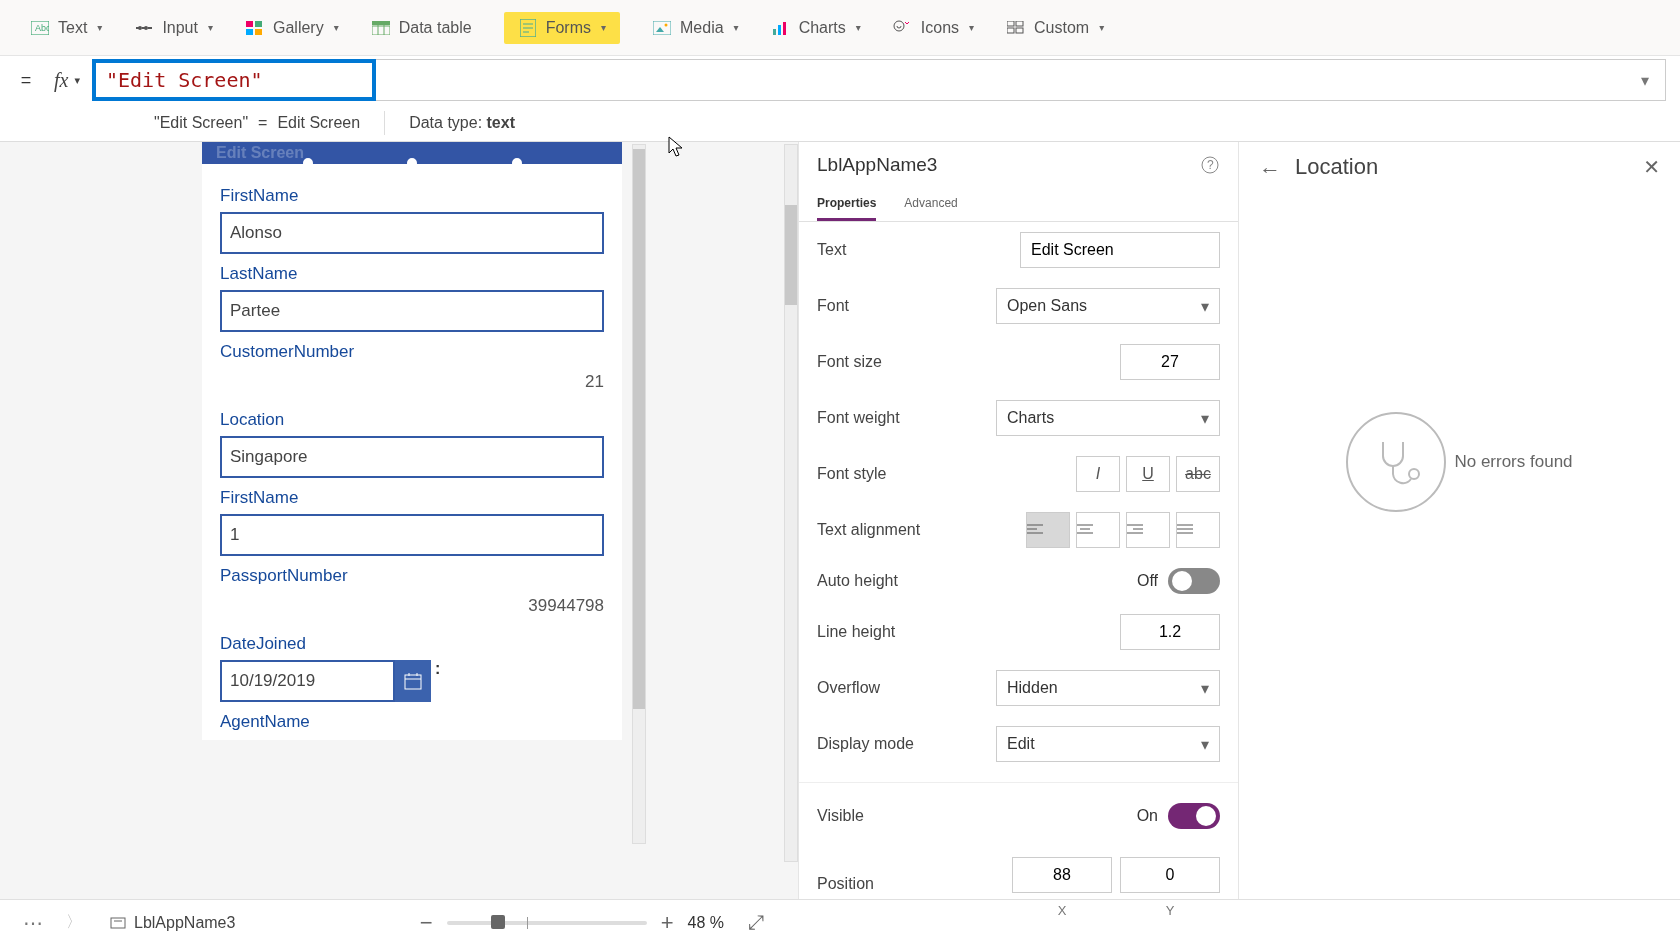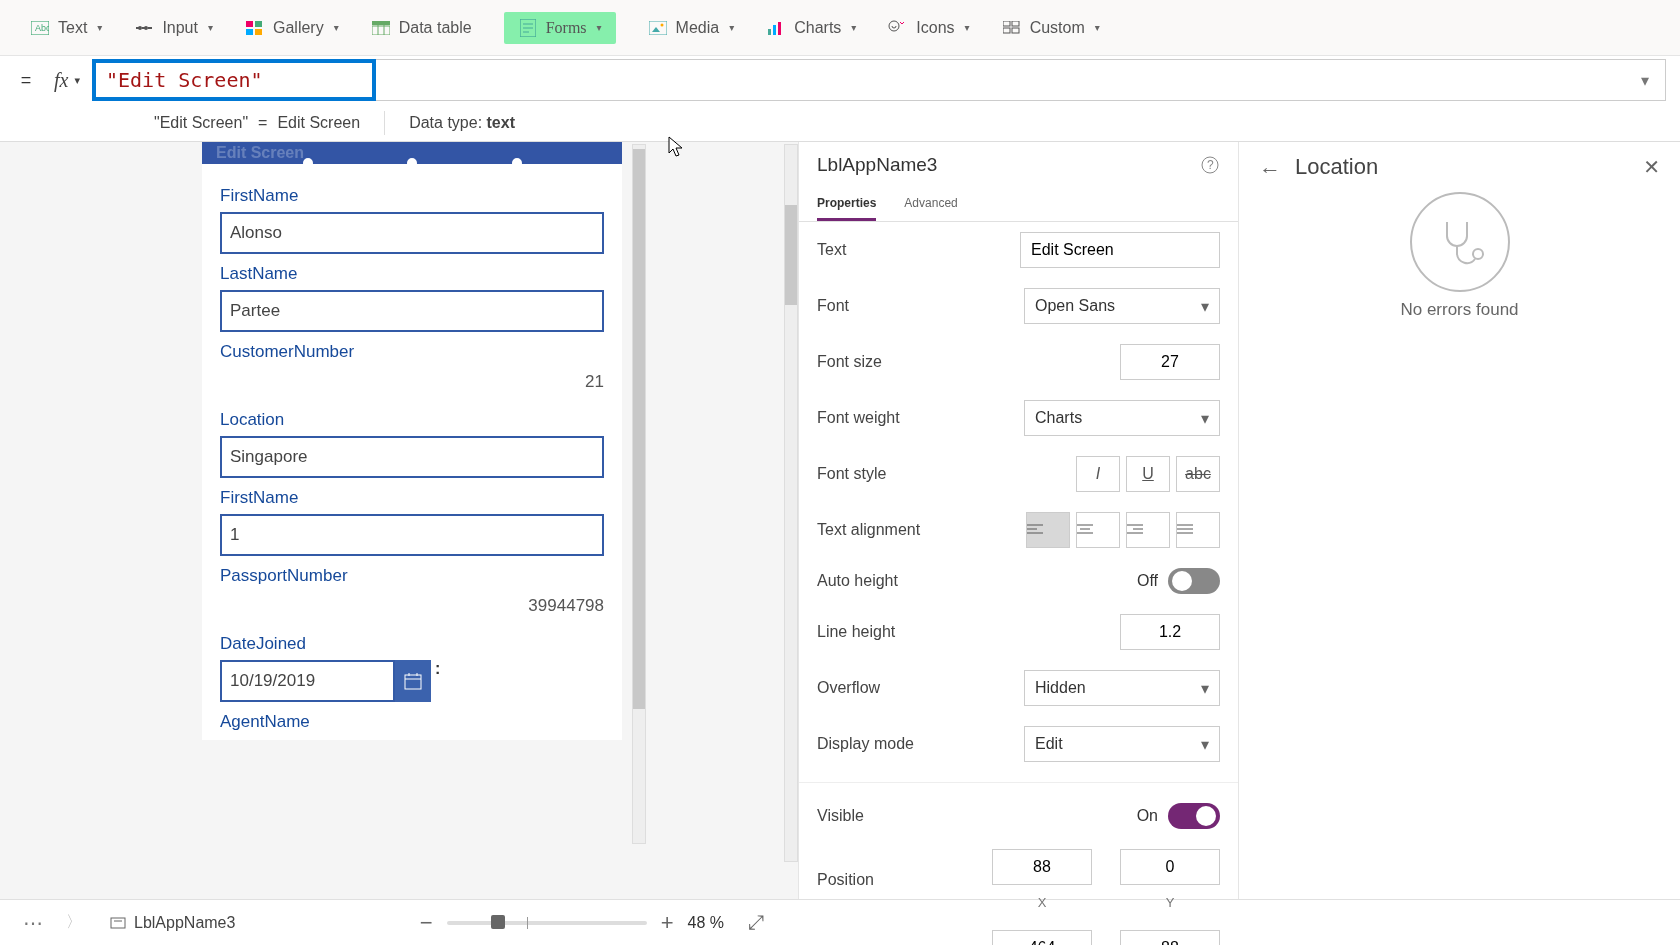--- a/index.html
+++ b/index.html
@@ -53,40 +53,40 @@
 .props-header { display:flex; align-items:center; height:46px; padding:0 18px; }
 .props-title { font-size: 19px; color:#333; flex:1; }
 .props-tabs { display:flex; gap: 28px; padding: 0 18px; border-bottom: 1px solid #e0e0e0; }
 .props-tab { padding: 8px 0; font-size: 12px; color:#666; cursor:pointer; }
 .props-tab.active { color:#333; font-weight:600; border-bottom: 3px solid #742774; }
 .prop-row { display:flex; align-items:center; padding: 10px 18px; }
 .prop-label { width: 160px; color:#444; font-size:16px; }
 .prop-control { flex:1; display:flex; justify-content:flex-end; }
 .prop-input { height: 36px; border:1px solid #ccc; padding:0 10px; font-size:16px; width: 200px; }
 .prop-input.sm { width: 100px; text-align:center; }
-.prop-select { height:36px; border:1px solid #ccc; padding:0 32px 0 10px; width:196px; display:flex; align-items:center; position:relative; font-size:16px; }
+.prop-select { height:36px; border:1px solid #ccc; padding:0 32px 0 10px; width:224px; display:flex; align-items:center; position:relative; font-size:16px; }
 .prop-select::after { content:"▾"; position:absolute; right:10px; color:#666; }
 .btn-group { display:flex; gap:6px; }
 .btn-group button { width:44px; height:36px; border:1px solid #ccc; background:#fff; font-size:16px; color:#555; }
 .btn-group button.active { background:#d8d8d8; }
 .toggle { width:52px; height:26px; border-radius:13px; background:#888; position:relative; }
 .toggle.on { background:#742774; }
 .toggle .knob { width:20px; height:20px; border-radius:50%; background:#fff; position:absolute; top:3px; left:4px; }
 .toggle.on .knob { left:28px; }
 .toggle-row { display:flex; align-items:center; gap:10px; justify-content:flex-end; width:200px; }
 .pair { display:flex; gap:10px; flex-direction:column; align-items:center; }
-.pair-row { display:flex; gap:28px; }
+.pair-row { display:flex; gap:8px;margin-top:8px; }
 .sublabel { font-size:13px; color:#777; text-align:center; }
 .props-sep { height:1px; background:#eee; margin: 10px 0; }
 
 
 .formulas { flex:1; background:#fff; border-left:1px solid #e5e5e5; }
 .formulas-header { display:flex; align-items:center; height:50px; padding:0 20px; gap:14px; }
 .formulas-title { font-size: 22px; color:#444; flex:1; }
-.formulas-body { display:flex; flex-direction:column; align-items:center; justify-content:flex-start; height:540px; color:#666; gap:8px; }
+.formulas-body { display:flex; flex-direction:row; align-items:center; justify-content:center; height:540px; color:#666; gap:8px; }
 .steth { width:100px; height:100px; border:2px solid #bbb; border-radius:50%; display:flex; align-items:center; justify-content:center; }
 
 
 .status { height:46px; background:#fff; border-top:1px solid #e0e0e0; display:flex; align-items:center; padding:0 16px; gap:16px; }
 .breadcrumb-btn { width:34px; height:30px; display:flex; align-items:center; justify-content:center; color:#777; font-size:20px; }
 .crumb-item { display:flex; align-items:center; gap:8px; padding:0 12px; font-size:16px; color:#444; }
 .zoom-group { display:flex; align-items:center; gap:14px; margin-left:auto; margin-right: 900px; }
 .slider { width:200px; height:4px; background:#ddd; border-radius:2px; position:relative; }
 .slider .tick { position:absolute; top:-4px; width:1px; height:12px; background:#999; }
 .slider .thumb { position:absolute; top:-6px; width:14px; height:14px; background:#666; border-radius:2px; }
@@ -136,21 +136,21 @@
     <span class="ribbon-icon">
         <svg width="18" height="14">
           <rect x="0" y="0" width="18" height="4" fill="#6a6"></rect>
           <rect x="0" y="5" width="18" height="9" fill="none" stroke="#6a6"></rect>
           <line x1="6" y1="0" x2="6" y2="14" stroke="#6a6"></line>
           <line x1="12" y1="0" x2="12" y2="14" stroke="#6a6"></line>
         </svg>
       </span>
     <span>Data table</span>
   </div>
-  <div class="ribbon-item" style="background:#86efac; padding:6px 14px; border-radius:2px;font-family:Liberation Serif, serif;">
+  <div class="ribbon-item" style="background:#fde047; padding:6px 14px; border-radius:2px;">
     <span class="ribbon-icon">
         <svg width="16" height="18">
           <rect x="0" y="0" width="16" height="18" fill="none" stroke="#4a9" stroke-width="1.3"></rect>
           <path d="M3 5h10M3 9h10M3 13h6" stroke="#4a9"></path>
         </svg>
       </span>
     <span>Forms</span>
     <span class="ribbon-chevron">▾</span>
   </div>
   <div class="ribbon-item">

